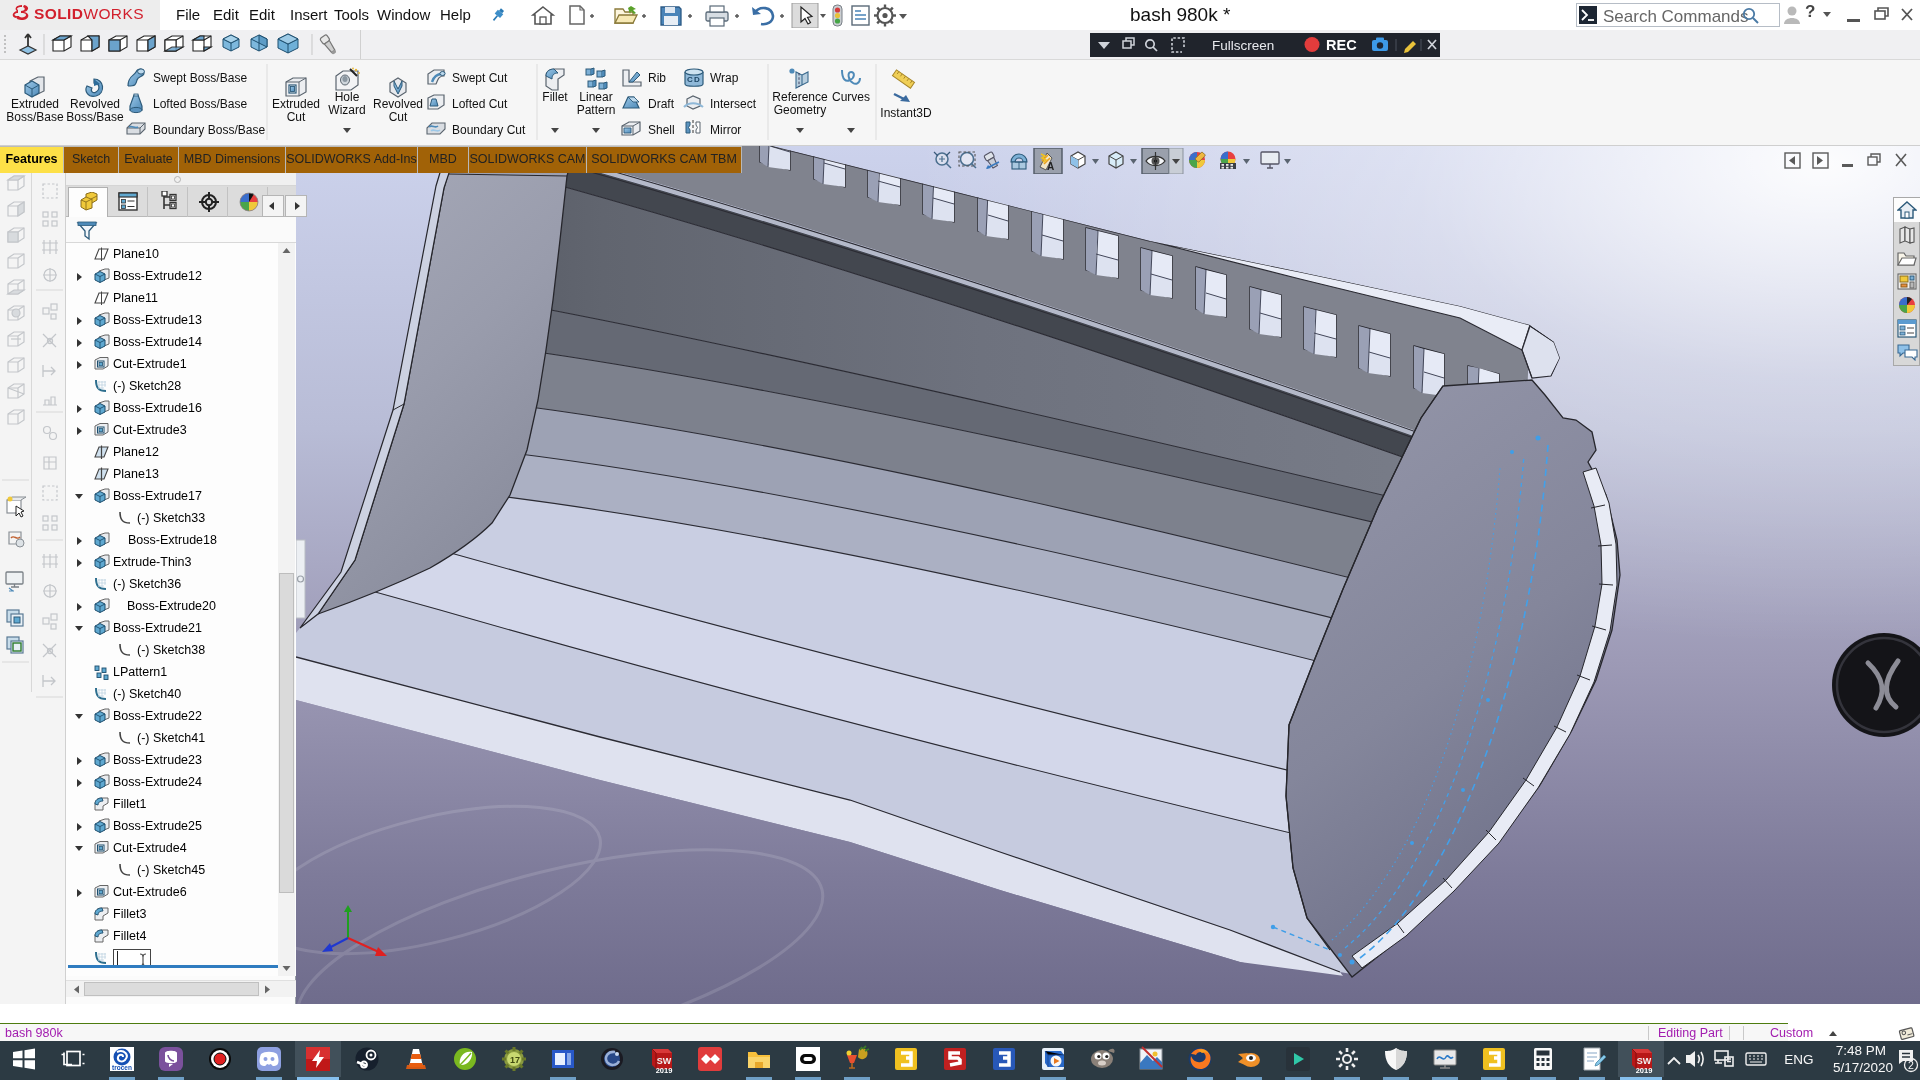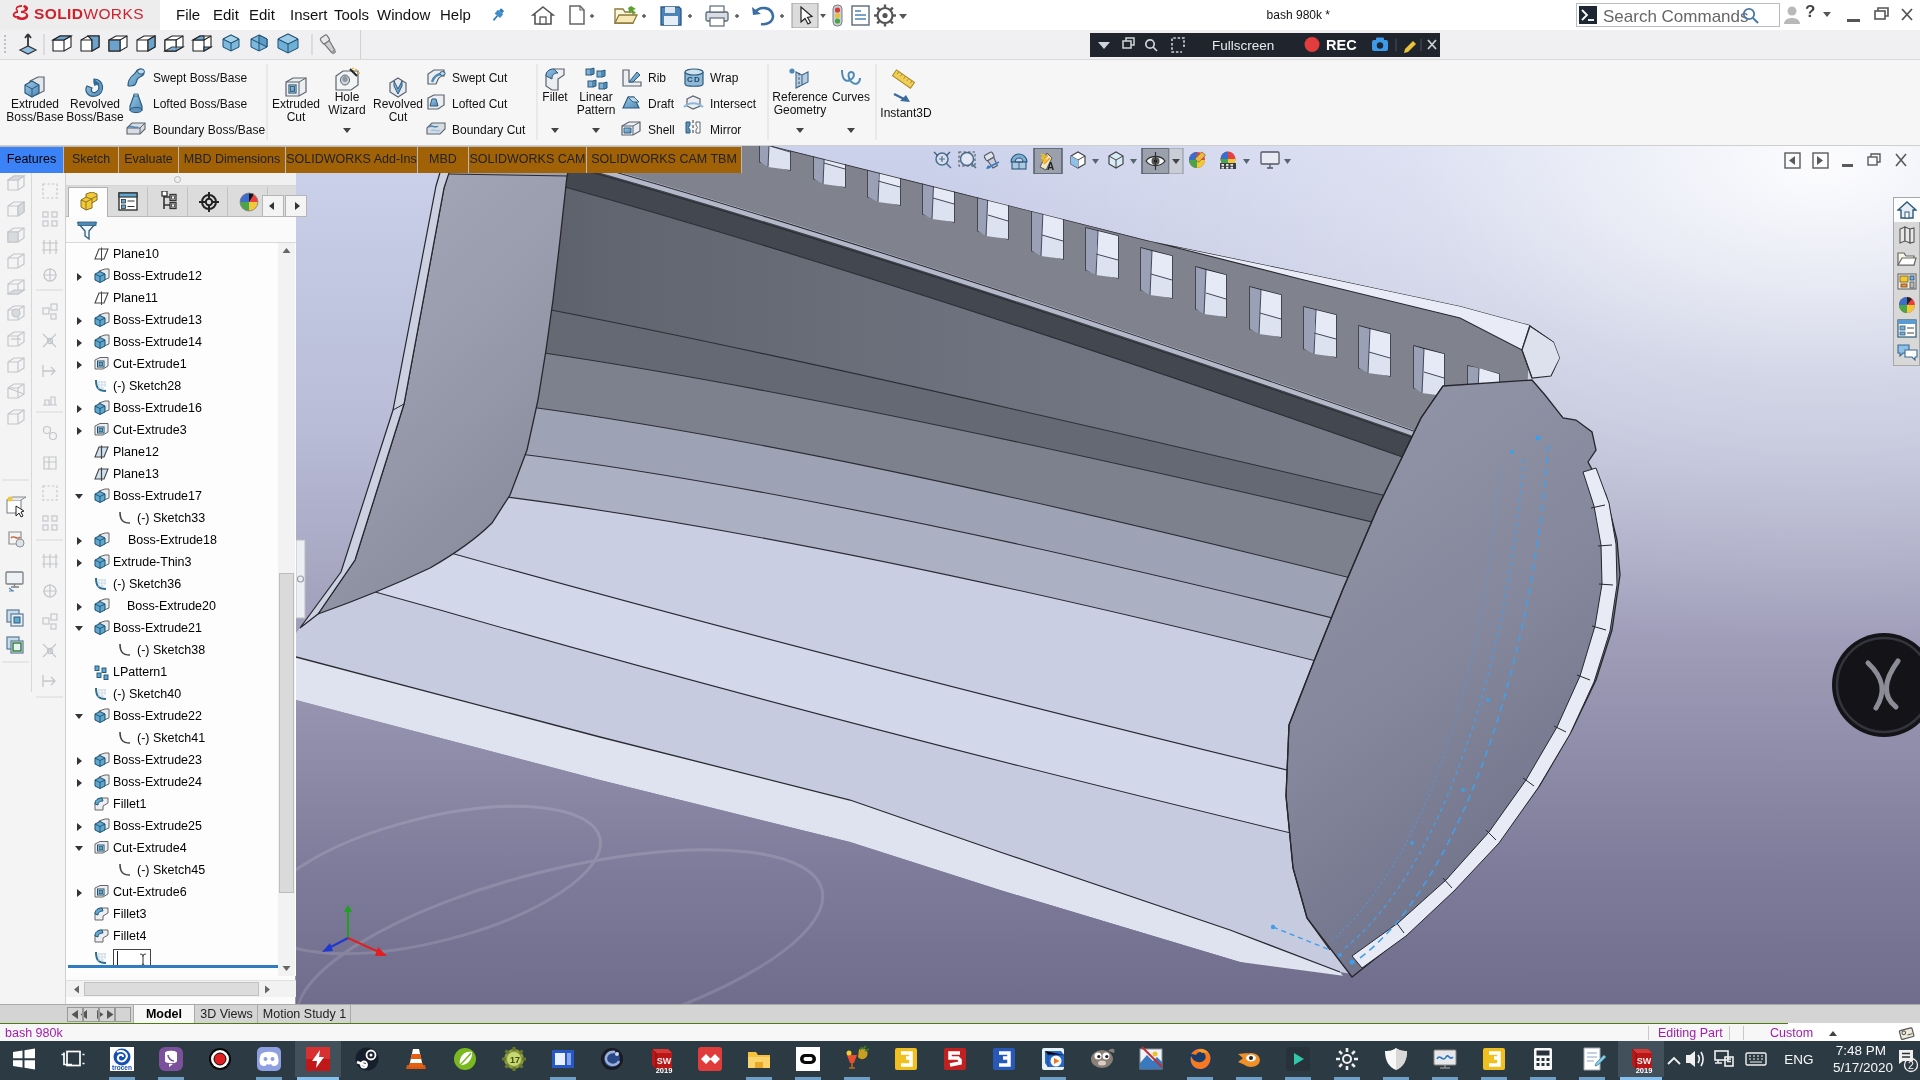--- a/index.html
+++ b/index.html
@@ -1,30 +1,30 @@
 <!DOCTYPE html>
 <html><head><meta charset="utf-8"><style>
 *{margin:0;padding:0;box-sizing:border-box}
 html,body{width:1920px;height:1080px;overflow:hidden;font-family:"Liberation Sans",sans-serif;background:#fff}
 .abs{position:absolute}
 #stage{position:relative;width:1920px;height:1080px}
 
 #titlebar{left:0;top:0;width:1920px;height:30px;background:#fff;z-index:30}
 #logo{left:0;top:0;width:160px;height:30px;background:#ededed}
 .menu{top:0;height:30px;line-height:30px;font-size:15px;color:#111}
-#doctitle{left:1130px;top:0;width:200px;text-align:right;font-size:12px;color:#111;line-height:30px}
+#doctitle{left:1130px;top:0;width:200px;text-align:left;font-size:19px;color:#111;line-height:30px}
 #searchbox{left:1576px;top:3px;width:204px;height:24px;border:1px solid #b6bdc6;background:#fff}
 
 #qat{left:0;top:30px;width:1920px;height:30px;background:#f0f0f2;border-bottom:1px solid #d9d9d9;z-index:30}
 
 #ribbon{left:0;top:60px;width:1920px;height:86px;background:#f6f6f6;border-bottom:1px solid #cfcfcf;z-index:30}
 
 #tabrow{left:0;top:146px;width:742px;height:26px;background:#d2d2d2;z-index:30;border-top:1px solid #bbb}
 .ctab{position:absolute;top:0;height:26px;line-height:25px;font-size:12.5px;color:#222;text-align:center;border-right:1px solid #b8b8b8;background:#a16207;white-space:nowrap;overflow:hidden}
-.ctab.active{background:#3b82f6;font-weight:normal;color:#000}
+.ctab.active{background:#fde047;font-weight:bold;color:#000}
 
 #leftcols{left:0;top:172px;width:66px;height:832px;background:#f4f4f4;z-index:20}
 
 #panel{left:66px;top:172px;width:230px;height:832px;background:#fbfbfb;z-index:20;border-right:1px solid #9aa0a6}
 .trow{position:absolute;left:0;width:210px;height:22px;font-size:12.5px;color:#000;white-space:nowrap}
 .trow .exp{position:absolute;left:11px;top:7px;width:0;height:0;border-top:4px solid transparent;border-bottom:4px solid transparent;border-left:5px solid #333}
 .trow .expd{position:absolute;left:9px;top:8px;width:0;height:0;border-left:4px solid transparent;border-right:4px solid transparent;border-top:5px solid #333}
 .trow .lbl{position:absolute;top:3px;font-size:12.5px}
 
 #bottomtabs{left:0;top:1004px;width:1920px;height:19px;background:#d4d4d4;border-top:1px solid #a9a9a9;z-index:30}
@@ -1374,39 +1374,20 @@
  <div class="abs" style="left:0;top:808px;width:230px;height:17px;background:#f2f2f2;border-top:1px solid #e0e0e0">
   <svg class="abs" style="left:6px;top:3px" width="10" height="11" viewBox="0 0 10 11">
           <polygon points="7,1.5 7,9.5 2,5.5" fill="#666"></polygon>
         </svg>
   <svg class="abs" style="left:196px;top:3px" width="10" height="11" viewBox="0 0 10 11">
           <polygon points="3,1.5 3,9.5 8,5.5" fill="#666"></polygon>
         </svg>
   <div class="abs" style="left:18px;top:1px;width:175px;height:14px;background:#dcdcdc;border:1px solid #c0c0c0"></div>
  </div>
 </div>
-<div id="bottomtabs" class="abs">
- <svg class="abs" style="left:67px;top:2px" width="66px" height="15" viewBox="0 0 66 15">
-  <g fill="#555">
-          <path d="M3 3 v9 M4.5 7.5 L11 3 v9 Z"></path>
-          <polygon points="20,3 20,12 13.5,7.5"></polygon>
-          <polygon points="30,3 30,12 36.5,7.5"></polygon>
-          <path d="M46.5 7.5 L40 3 v9 Z M48 3 v9"></path>
-        </g>
-  <g fill="none" stroke="#999">
-          <rect x="0.5" y="0.5" width="15" height="14"></rect>
-          <rect x="16.5" y="0.5" width="15" height="14"></rect>
-          <rect x="32.5" y="0.5" width="15" height="14"></rect>
-          <rect x="48.5" y="0.5" width="15" height="14"></rect>
-        </g>
- </svg>
- <div class="abs" style="left:133px;top:0;width:62px;height:19px;background:#f8f8f8;border-left:1px solid #aaa;border-right:1px solid #aaa;text-align:center;font-size:12.5px;font-weight:bold;line-height:18px">Model</div>
- <div class="abs" style="left:196px;top:0;width:62px;height:19px;border-right:1px solid #aaa;text-align:center;font-size:12.5px;color:#222;line-height:18px">3D Views</div>
- <div class="abs" style="left:259px;top:0;width:92px;height:19px;border-right:1px solid #aaa;text-align:center;font-size:12.5px;color:#222;line-height:18px">Motion Study 1</div>
-</div>
 <div id="statusbar" class="abs">
  <div class="abs" style="left:5px;top:2px">bash 980k</div>
  <div class="abs" style="left:1648px;top:2px;width:1px;height:14px;background:#c9c9c9"></div>
  <div class="abs" style="left:1658px;top:2px">Editing Part</div>
  <div class="abs" style="left:1729px;top:2px;width:1px;height:14px;background:#c9c9c9"></div>
  <div class="abs" style="left:1743px;top:2px;width:1px;height:14px;background:#c9c9c9"></div>
  <div class="abs" style="left:1770px;top:2px">Custom</div>
  <svg class="abs" style="left:1827px;top:6px" width="12" height="8" viewBox="0 0 12 8">
         <polygon points="2,6 10,6 6,1" fill="#444"></polygon>
       </svg>

